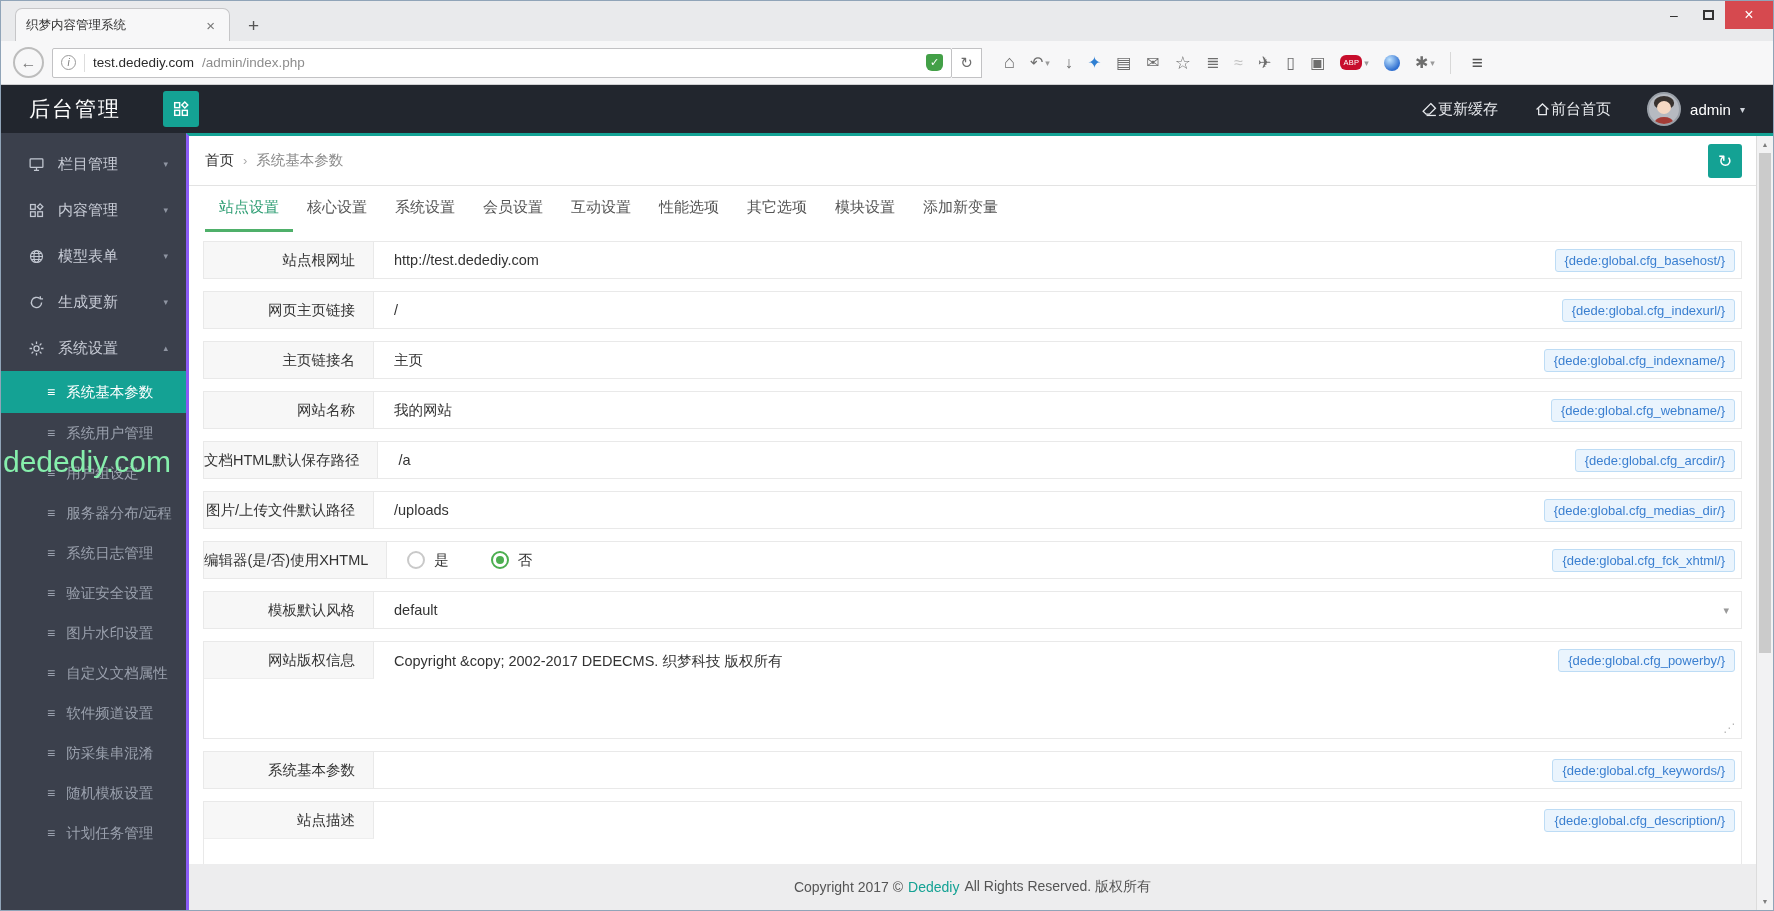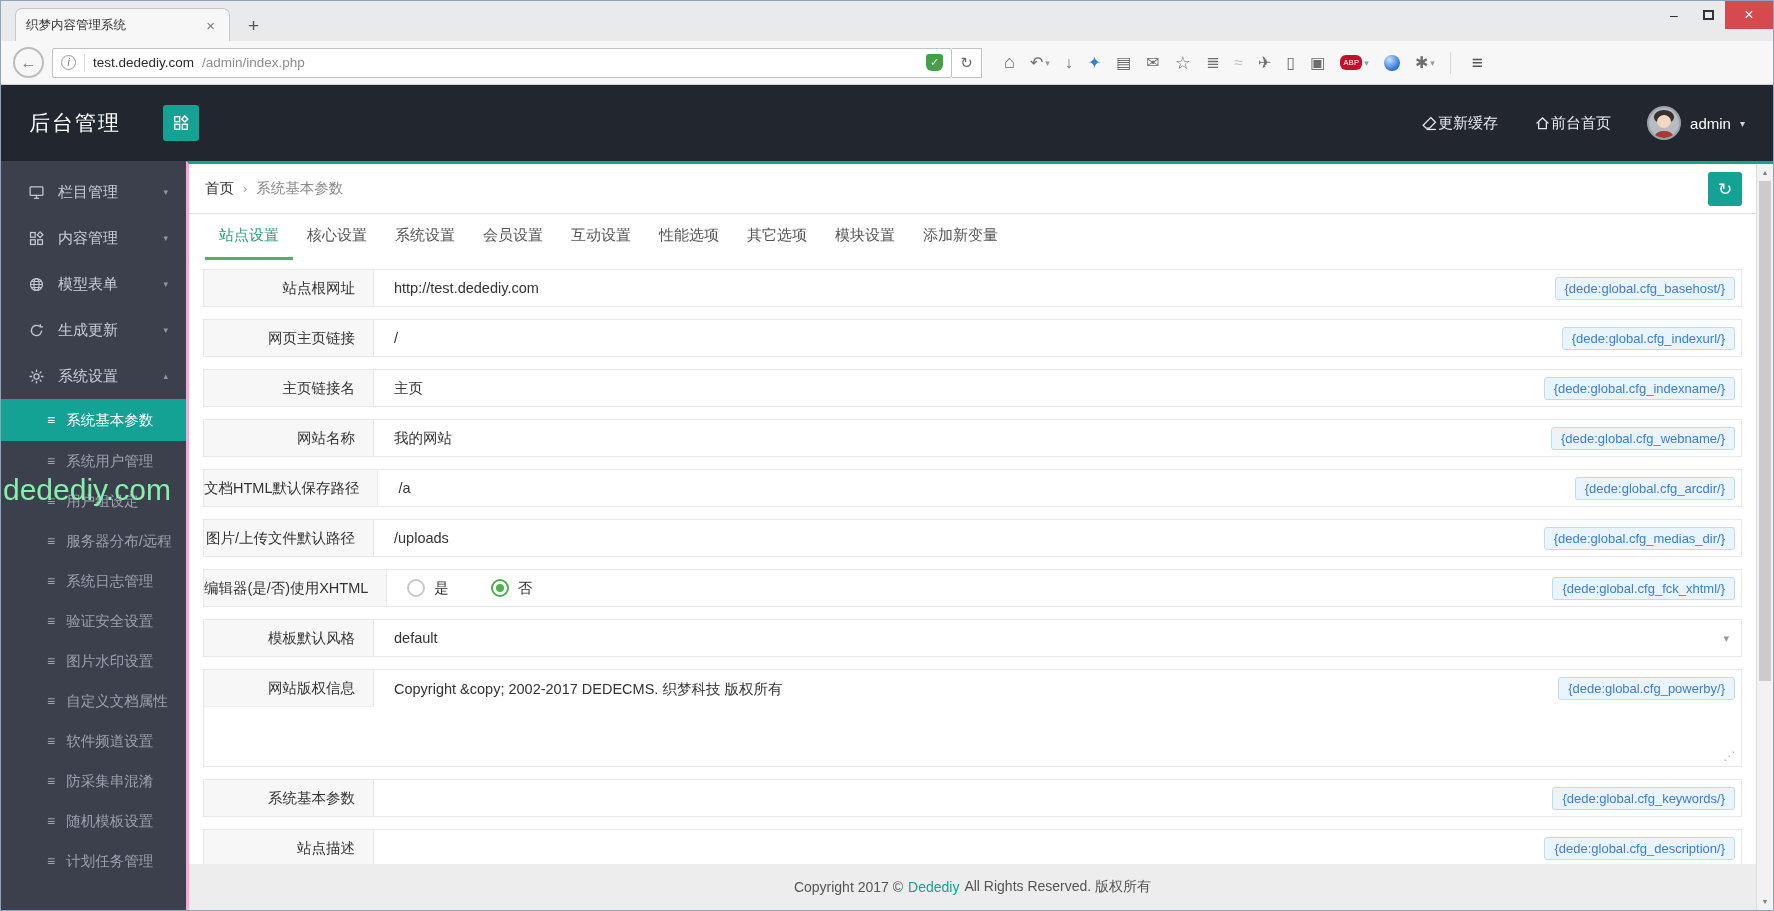--- a/index.html
+++ b/index.html
@@ -31,21 +31,21 @@
   .bicon{display:flex;align-items:center;gap:2px}
   .bicon .c{font-size:9px;color:#9a9a9a}
   .i-bird{color:#2f7fd2}
   .i-rss{color:#c4c4c4}
   .abp{background:#c70d2c;color:#fff;font-weight:normal;font-size:7.5px;border-radius:6px;padding:3px 3px;letter-spacing:.3px}
   .orb{width:16px;height:16px;border-radius:50%;background:radial-gradient(circle at 35% 30%,#bfe3ff,#2f6fd0 70%)}
   .menuicon{font-size:19px;color:#555;margin-left:6px}
   .tool-div{width:1px;height:22px;background:#d8d8d8}
 
   
-  .appheader{height:76px;background:#22262e;display:flex;align-items:center;padding:0 28px;color:#fff;flex-shrink:0}
+  .appheader{height:48px;background:#22262e;display:flex;align-items:center;padding:0 28px;color:#fff;flex-shrink:0}
   .apptitle{font-size:21px;letter-spacing:2px}
   .gridbtn{width:36px;height:36px;background:#14a294;border-radius:3px;margin-left:42px;display:flex;align-items:center;justify-content:center}
   .hdr-right{margin-left:auto;display:flex;align-items:center;gap:36px;font-size:15px}
   .hdr-link{display:flex;align-items:center;color:#e8eaee}
   .userbox{display:flex;align-items:center;gap:9px}
   .avatar{width:34px;height:34px;border-radius:50%;background:#b6bac1;position:relative;overflow:hidden;border:2px solid #9aa0a8}
   .avatar .hair{position:absolute;left:5px;top:2px;width:20px;height:13px;background:#38322f;border-radius:50% 50% 40% 40%}
   .avatar .face{position:absolute;left:8px;top:7px;width:14px;height:13px;background:#f4d7c2;border-radius:50%}
   .avatar .body{position:absolute;left:6px;bottom:-3px;width:18px;height:10px;background:#a33c36;border-radius:50% 50% 0 0}
   .hdr-caret{font-size:10px;color:#cfd3da}
@@ -55,21 +55,21 @@
   .sidebar{width:185px;background:#3b404c;flex-shrink:0;position:relative;padding-top:8px;overflow:hidden}
   .side-item{height:46px;display:flex;align-items:center;gap:13px;padding-left:26px;font-size:15px;color:#c8ccd6}
   .si-icon{width:18px;height:18px;display:flex;align-items:center;justify-content:center;color:#c2c7d1}
   .si-caret{margin-left:auto;margin-right:18px;font-size:9px;color:#8f95a2}
   .sub-item{height:40px;display:flex;align-items:center;gap:11px;padding-left:46px;font-size:14.5px;color:#9aa0ad}
   .sub-item .sub-icon{font-size:14px;color:#9aa0ad}
   .sub-item.active{height:42px;background:#14a294;color:#fff}
   .sub-item.active .sub-icon{color:#fff}
   .watermark{position:absolute;left:2px;top:312px;font-size:30px;color:#86efac;white-space:nowrap;z-index:5;pointer-events:none}
 
-  .contentwrap{flex:1;display:flex;min-width:0;border-top:3px solid #14a294;border-left:3px solid #f9a8d4;background:#fff}
+  .contentwrap{flex:1;display:flex;min-width:0;border-top:3px solid #14a294;border-left:3px solid #8b5cf6;background:#fff}
   .content{flex:1;display:flex;flex-direction:column;min-width:0}
 
   .breadcrumbbar{height:50px;display:flex;align-items:center;padding:0 16px;border-bottom:1px solid #e3e3e3;position:relative;flex-shrink:0}
   .bc-home{font-size:14.5px;color:#333}
   .bc-sep{margin:0 9px;color:#aaa;font-size:13px}
   .bc-cur{font-size:14.5px;color:#8a8a8a}
   .refreshbtn{position:absolute;right:14px;top:8px;width:34px;height:34px;background:#14a294;border-radius:3px;color:#fff;font-size:17px;display:flex;align-items:center;justify-content:center}
 
   .tabsbar{height:46px;display:flex;align-items:flex-end;padding:0 16px;flex-shrink:0}
   .ptab{padding:12px 14px;font-size:15px;color:#555;border-bottom:3px solid transparent}

